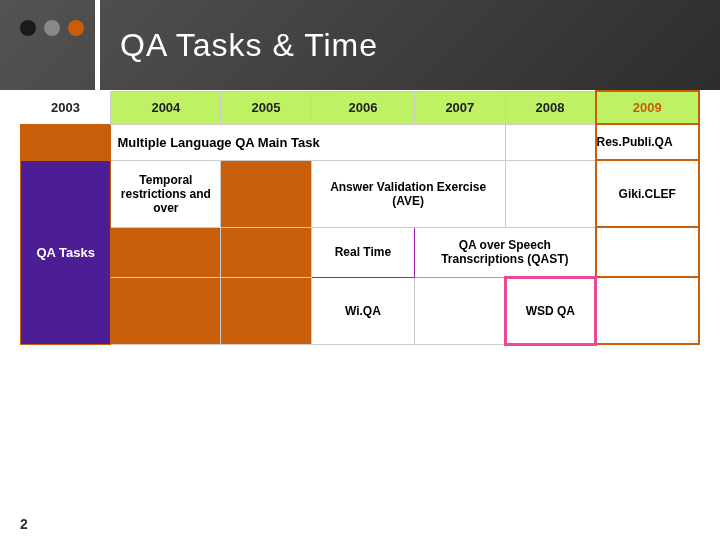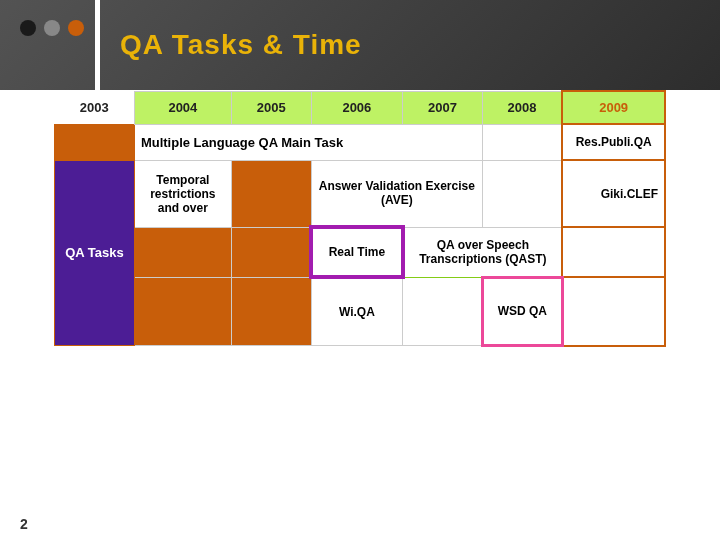--- a/index.html
+++ b/index.html
@@ -50,23 +50,23 @@
       left: 95px;
       top: 0;
       bottom: 0;
       width: 5px;
       background: #fff;
     }
 
     .header-title {
       position: relative;
       z-index: 2;
-      color: #eab308;
-      font-size: 28px;
-      font-weight: bold;
+      color: #ffffff;
+      font-size: 32px;
+      font-weight: normal;
       letter-spacing: 1px;
     }
 
     
     .main-content {
       padding: 0 20px 10px 20px;
       position: relative;
     }
 
     
@@ -89,21 +89,21 @@
     .page-number {
       position: absolute;
       bottom: 8px;
       left: 20px;
       font-size: 14px;
       font-weight: bold;
       color: #333;
     }
 
     table.main-table {
-      width: 612px;
+      width: 680px;
       margin: 0 auto;
       border-collapse: collapse;
     }
 
     .col-2003 { width: 70px; }
     .col-2004 { width: 85px; }
     .col-2005 { width: 70px; }
     .col-2006 { width: 80px; }
     .col-2007 { width: 70px; }
     .col-2008 { width: 70px; }
@@ -145,36 +145,36 @@
         <th>2008</th>
         <th style="border: 2px solid #c85e0a; color: #c85e0a;">2009</th>
       </tr>
     </thead>
     <tbody>
 
       <tr>
         <td style="background:#c85e0a; border: 1px solid #c85e0a;"></td>
         <td colspan="4" style="border: 1px solid #ccc; text-align:left; padding: 10px 6px; font-size:13px; font-weight: bold;">Multiple Language QA Main Task</td>
         <td style="border: 1px solid #ccc; background:#fff;"></td>
-        <td style="border: 2px solid #c85e0a; text-align:center; font-size:12px; font-weight:bold; padding: 6px;">Res.Publi.QA</td>
+        <td style="border: 2px solid #c85e0a; text-align:left; font-size:12px; font-weight:bold; ">Res.Publi.QA</td>
       </tr>
 
       <tr>
         <td rowspan="3" style="background:#4c1d95; border: 1px solid #c85e0a; text-align:center; color:#fff; font-size:13px; font-weight:bold; vertical-align:middle; padding:8px;">QA Tasks</td>
         <td style="border: 1px solid #ccc; text-align:center; font-size:12px; padding: 12px 6px; font-weight:bold;">Temporal restrictions and over</td>
         <td style="border: 1px solid #ccc; background:#c85e0a;"></td>
         <td colspan="2" style="border: 1px solid #ccc; text-align:center; font-size:12px; padding:10px 4px; font-weight:bold;">Answer Validation Exercise (AVE)</td>
         <td style="border: 1px solid #ccc; background:#fff;"></td>
-        <td style="border: 2px solid #c85e0a; text-align:right; font-size:12px; font-weight:bold; padding:6px;">Giki.CLEF</td>
+        <td style="border: 2px solid #c85e0a; text-align:center; font-size:12px; font-weight:bold; padding:6px;">Giki.CLEF</td>
       </tr>
 
       <tr>
         <td style="border: 1px solid #ccc; background:#c85e0a;"></td>
         <td style="border: 1px solid #ccc; background:#c85e0a;"></td>
-        <td style="border: 4px solid #a21caf; text-align:center; font-size:12px; padding:6px 4px; font-weight:bold;">Real Time</td>
+        <td style="border: 1px solid #a21caf; text-align:center; font-size:12px; padding:6px 4px; font-weight:bold;">Real Time</td>
         <td colspan="2" style="border: 1px solid #84cc16; text-align:center; font-size:12px; padding:10px 4px; font-weight:bold;">QA over Speech Transcriptions (QAST)</td>
         <td style="border: 2px solid #c85e0a; background:#fff;"></td>
       </tr>
 
       <tr>
         <td style="border: 1px solid #ccc; background:#c85e0a;"></td>
         <td style="border: 1px solid #ccc; background:#c85e0a;"></td>
         <td style="border: 1px solid #ccc; text-align:center; font-size:12px; padding:26px 4px; font-weight:bold;">Wi.QA</td>
         <td style="border: 1px solid #ccc; background:#fff;"></td>
         <td style="border: 3px solid #ec4899; text-align:center; font-size:12px; padding:10px 4px; font-weight:bold;">WSD QA</td>

